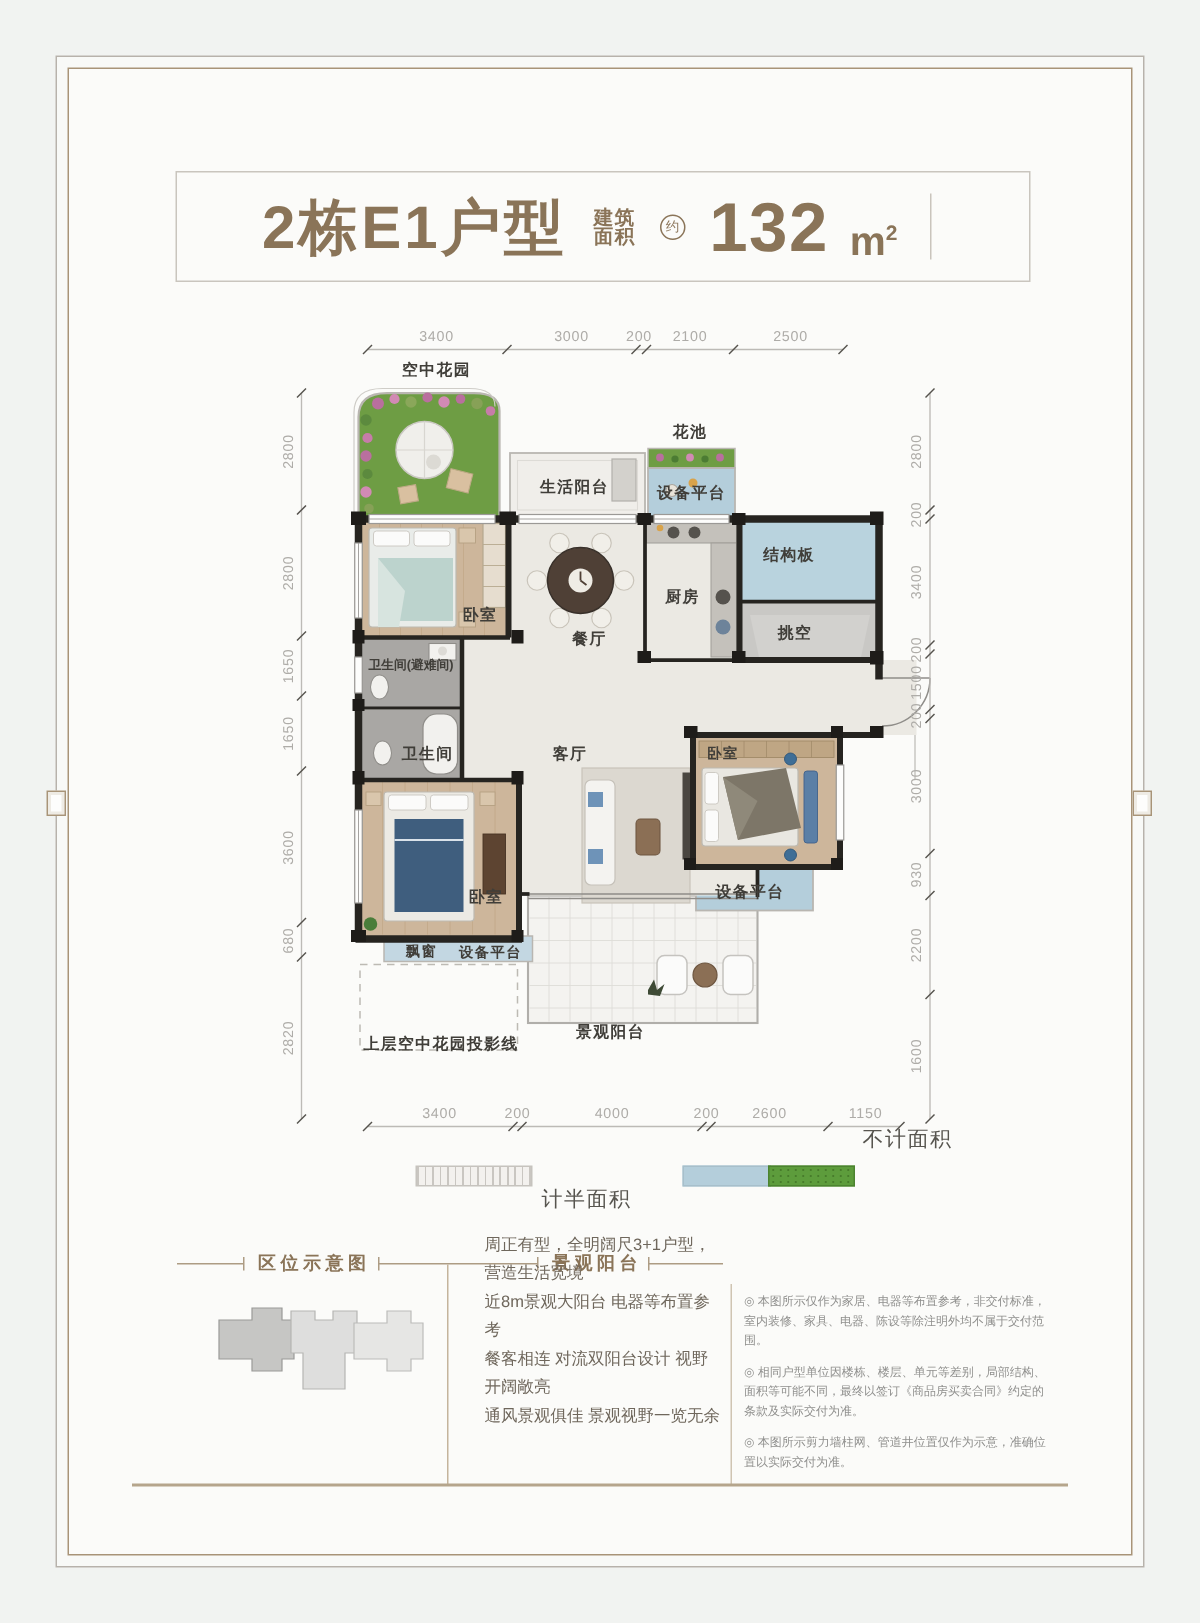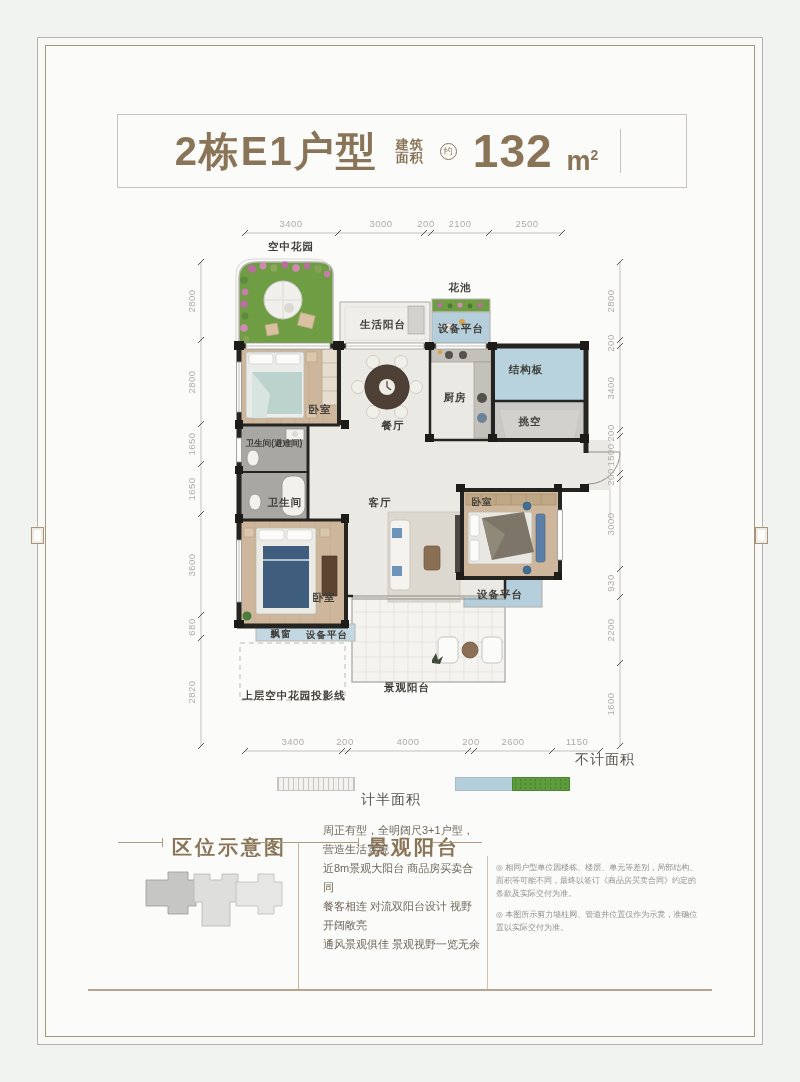--- a/index.html
+++ b/index.html
@@ -30,21 +30,21 @@
   
   .legend-swatch-hatch{left:277px;top:777px;width:76px;height:12px;border:1px solid #c6c3be;background:repeating-linear-gradient(90deg,#c9c6c1 0 1px,#f3f1ee 1px 5px);}
   .legend-label{font-size:14px;color:#57554f;letter-spacing:1px;margin-top:15px;}
   .lg1{left:361px;top:776px;}
   .legend-swatch-blue{left:455px;top:777px;width:57px;height:12px;background:#b4cedb;border:1px solid #a7bfcb;}
   .legend-swatch-green{left:512px;top:777px;width:56px;height:12px;background:#5d9c3c;border:1px solid #4c8330;
     background-image:radial-gradient(#477c2b 1px,transparent 1px);background-size:5px 4px;}
   .lg2{left:575px;top:736px;}
   .sec-line{top:842px;height:1px;background:#ad9c84;}
   .sec-tick{top:838px;width:1px;height:9px;background:#ad9c84;}
-  .sec-heading{top:834px;font-size:20px;font-weight:bold;color:#8a7458;letter-spacing:3px;}
+  .sec-heading{top:834px;font-size:12px;font-weight:bold;color:#8a7458;letter-spacing:3px;}
   .vdiv1{left:298px;top:843px;width:1px;height:147px;background:#c4b49c;}
   .vdiv2{left:487px;top:856px;width:1px;height:134px;background:#cfc4b2;}
   .bottom-line{left:88px;top:989px;width:624px;height:2px;background:#b5a58c;}
   .analysis-text{left:323px;top:821px;width:158px;font-size:11px;line-height:19px;color:#6f675c;}
   .analysis-text p{margin:0;}
   .disclaimer{left:496px;top:861px;width:205px;font-size:8px;line-height:13px;color:#90908e;}
   .disclaimer p{margin:0 0 8px 0;}
   .footprint{left:138px;top:860px;}
 </style>
 </head>
@@ -451,21 +451,22 @@
 <div class="abs bottom-line"></div>
 
 <svg class="abs footprint" width="150" height="85" viewBox="0 0 150 85">
   <polygon points="8,20 30,20 30,12 50,12 50,20 58,20 58,46 50,46 50,54 30,54 30,46 8,46" fill="#c6c6c4" stroke="#9a9a98" stroke-width="0.8"></polygon>
   <polygon points="56,14 72,14 72,20 84,20 84,14 100,14 100,42 92,42 92,66 64,66 64,42 56,42" fill="#dededd" stroke="#b5b5b3" stroke-width="0.8"></polygon>
   <polygon points="98,22 120,22 120,14 136,14 136,22 144,22 144,46 136,46 136,54 120,54 120,46 98,46" fill="#e6e6e4" stroke="#bcbcba" stroke-width="0.8"></polygon>
 </svg>
 
 <div class="abs analysis-text">
   <p>周正有型，全明阔尺3+1户型，营造生活宽境</p>
-  <p>近8m景观大阳台 商品房买卖合同</p>
+  <p>近8m景观大阳台 电器等布置参考</p>
   <p>餐客相连 对流双阳台设计 视野开阔敞亮</p>
   <p>通风景观俱佳 景观视野一览无余</p>
 </div>
 
 <div class="abs disclaimer">
+  <p>◎ 本图所示仅作为家居、电器等布置参考，非交付标准，室内装修、家具、电器、陈设等除注明外均不属于交付范围。</p>
   <p>◎ 相同户型单位因楼栋、楼层、单元等差别，局部结构、面积等可能不同，最终以签订《商品房买卖合同》约定的条款及实际交付为准。</p>
   <p>◎ 本图所示剪力墙柱网、管道井位置仅作为示意，准确位置以实际交付为准。</p>
 </div>
 
 </body></html>

